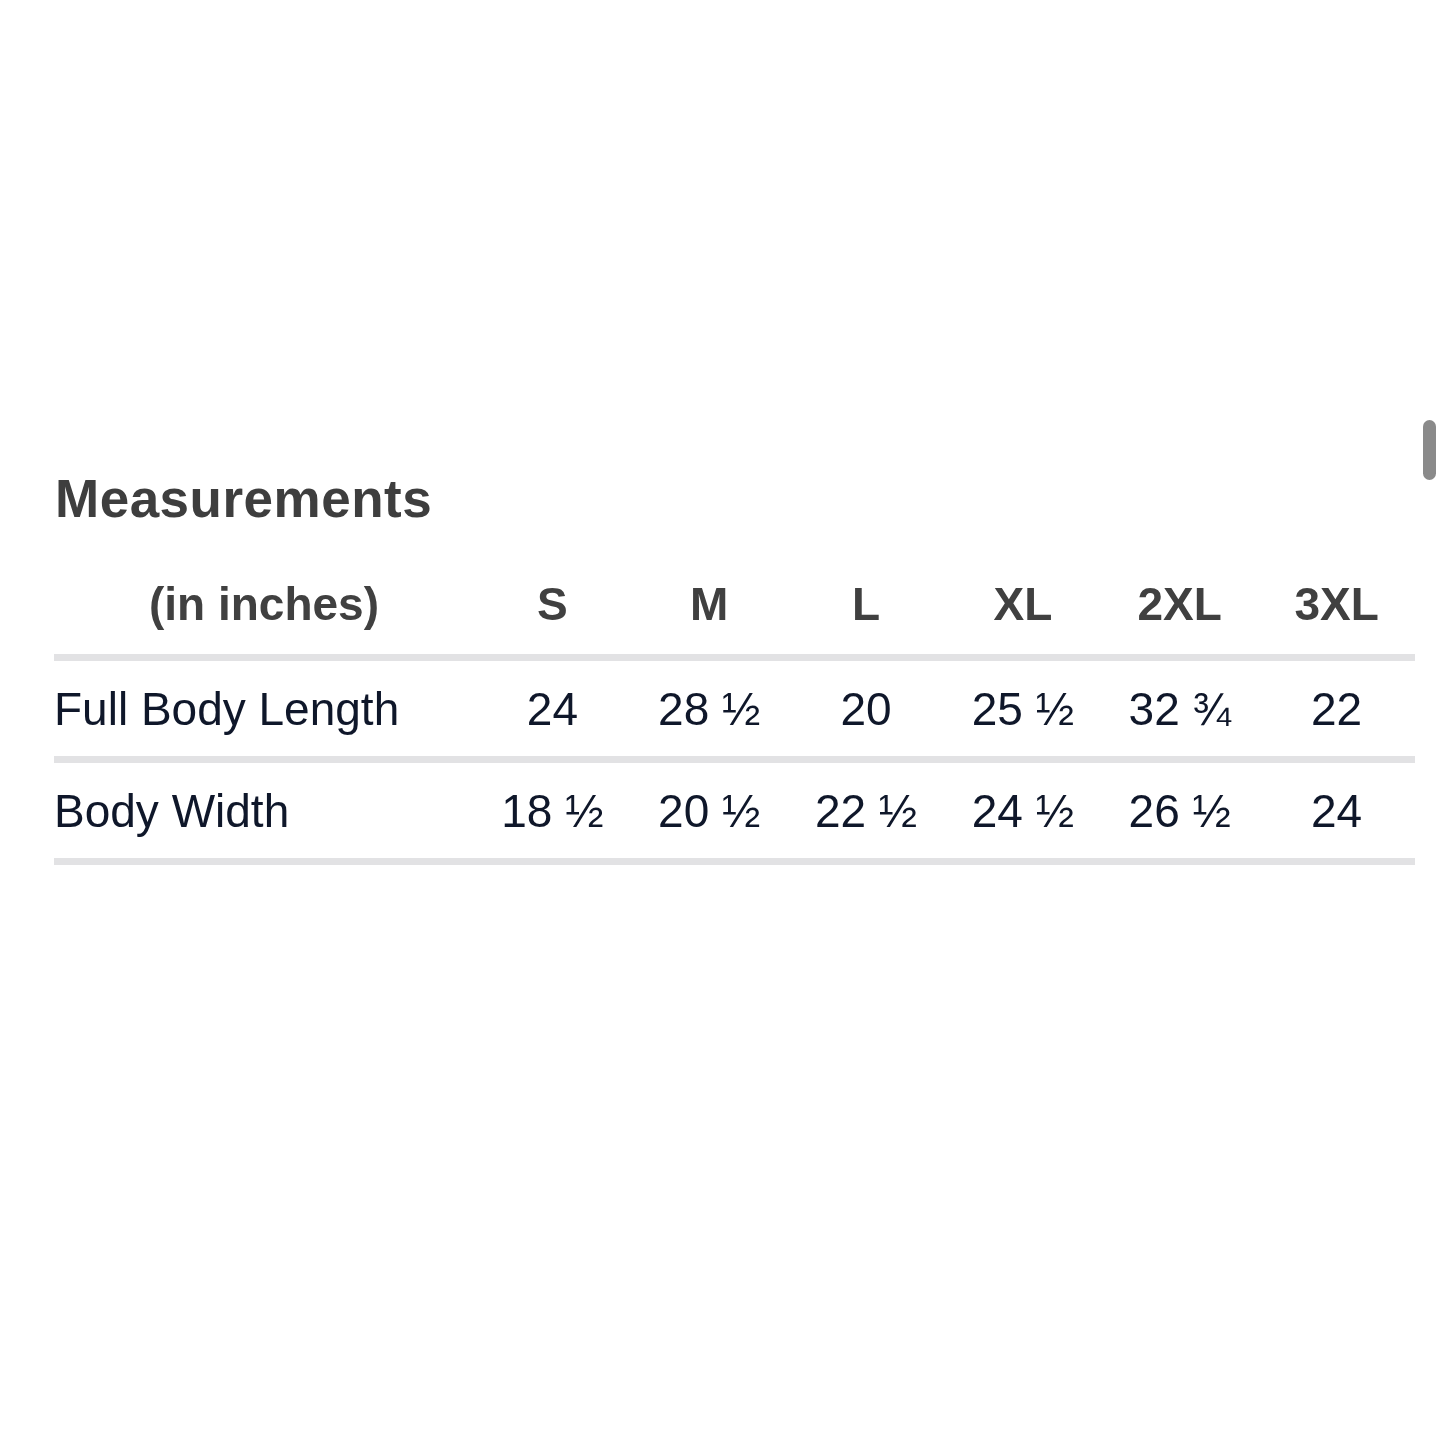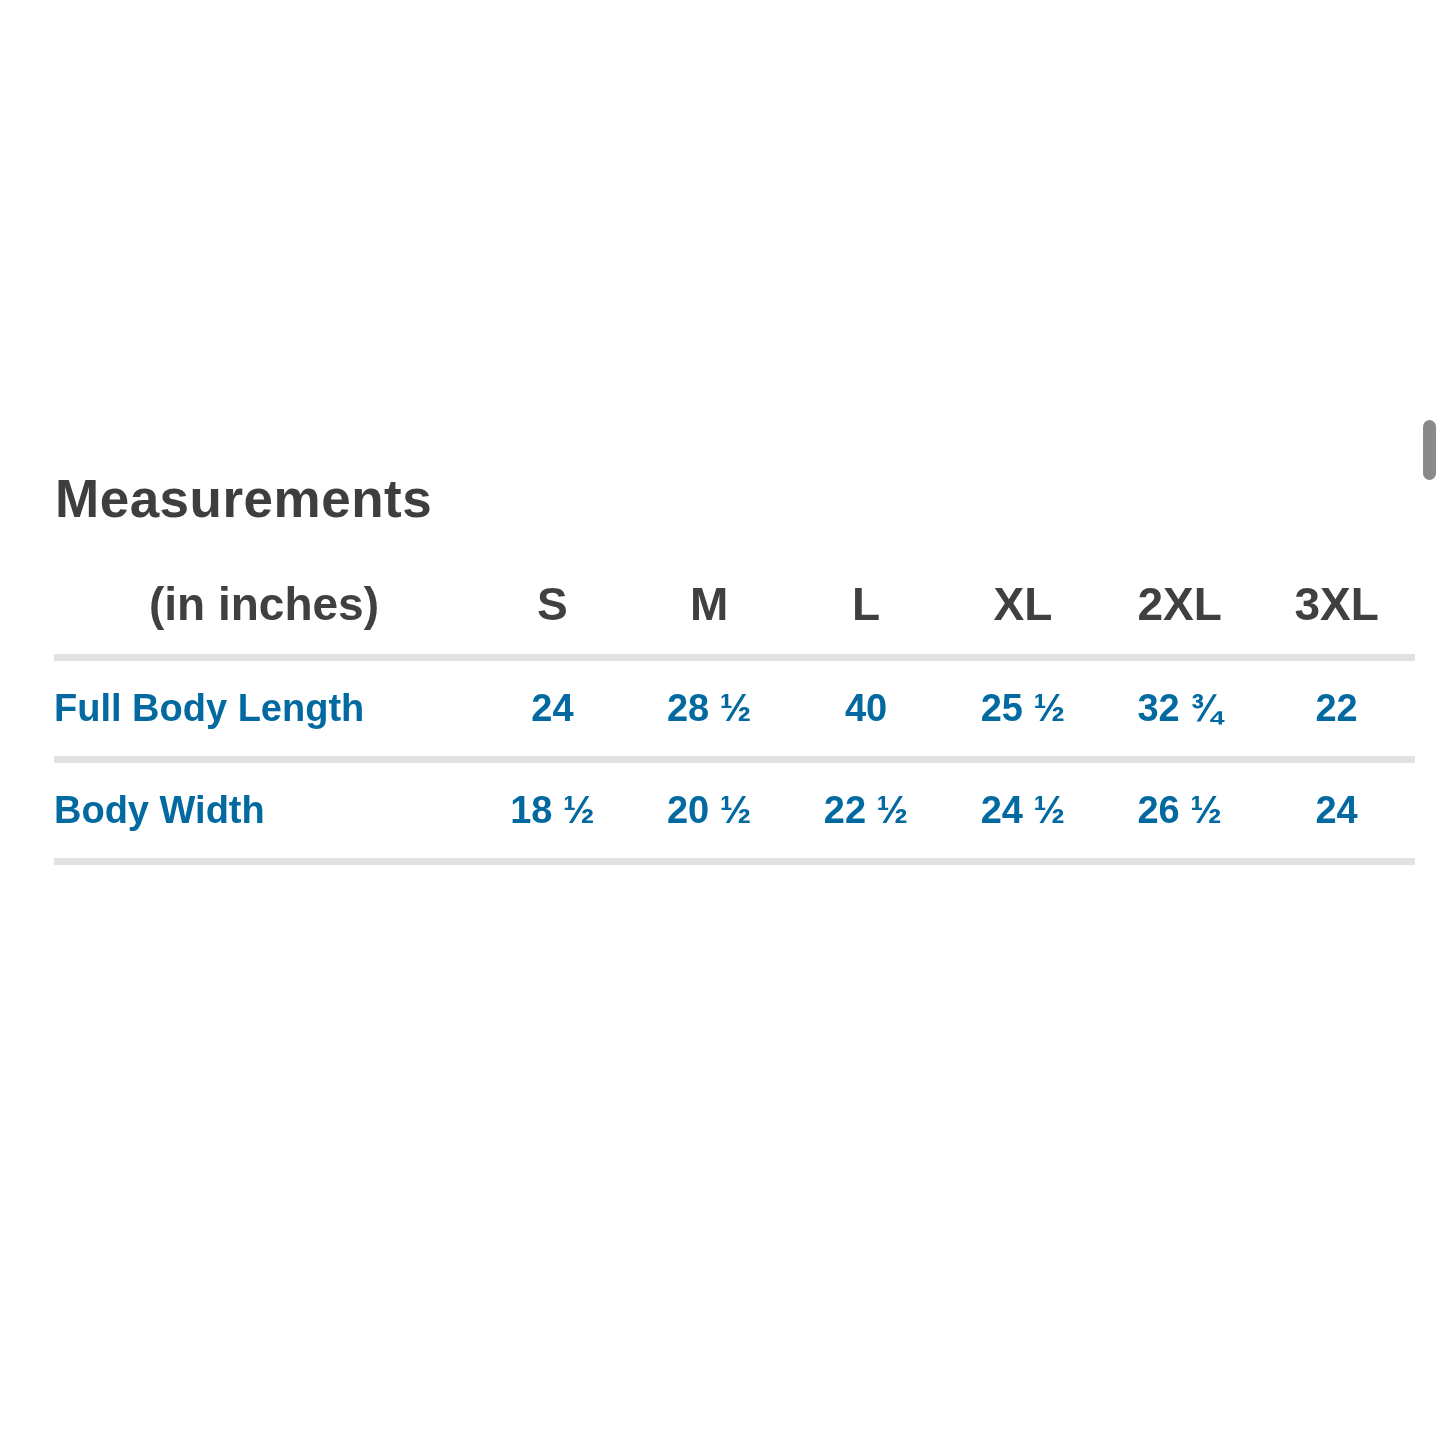--- a/index.html
+++ b/index.html
@@ -38,23 +38,23 @@
       overflow: visible;
     }
     table.measurements thead th {
       height: 100px;
       font-size: 46px;
       font-weight: bold;
       color: #404040;
     }
     table.measurements tbody td {
       height: 95px;
-      font-size: 38px;
-      font-weight: bold;
-      color: #0369a1;
+      font-size: 46px;
+      font-weight: normal;
+      color: #0f172a;
     }
     .label-col {
       width: 420px;
       padding: 0;
     }
     .num-col {
       text-align: center;
       padding: 0;
     }
     .scroll-thumb {
@@ -84,21 +84,21 @@
         <th class="num-col">XL</th>
         <th class="num-col">2XL</th>
         <th class="num-col">3XL</th>
       </tr>
     </thead>
     <tbody>
       <tr>
         <td class="label-col">Full Body Length</td>
         <td class="num-col">24</td>
         <td class="num-col">28 ½</td>
-        <td class="num-col">40</td>
+        <td class="num-col">20</td>
         <td class="num-col">25 ½</td>
         <td class="num-col">32 ¾</td>
         <td class="num-col">22</td>
       </tr>
       <tr>
         <td class="label-col">Body Width</td>
         <td class="num-col">18 ½</td>
         <td class="num-col">20 ½</td>
         <td class="num-col">22 ½</td>
         <td class="num-col">24 ½</td>

